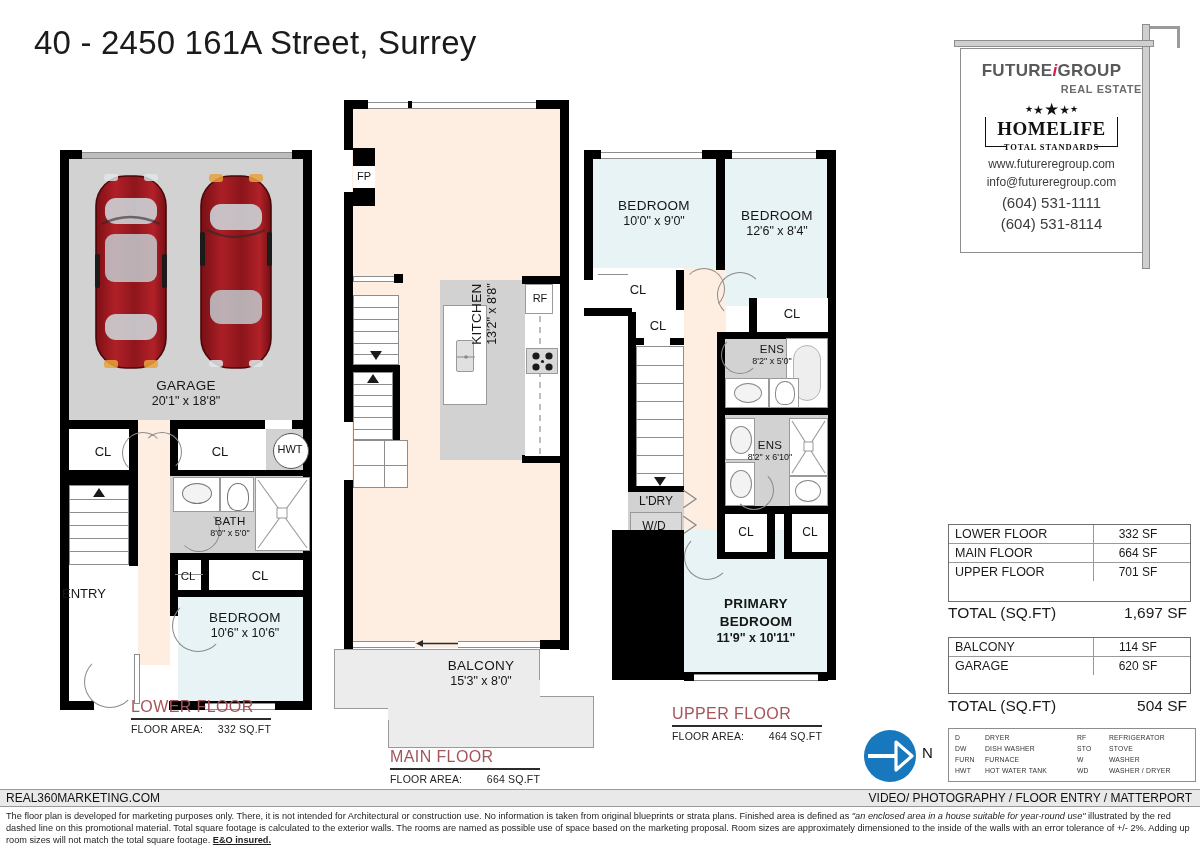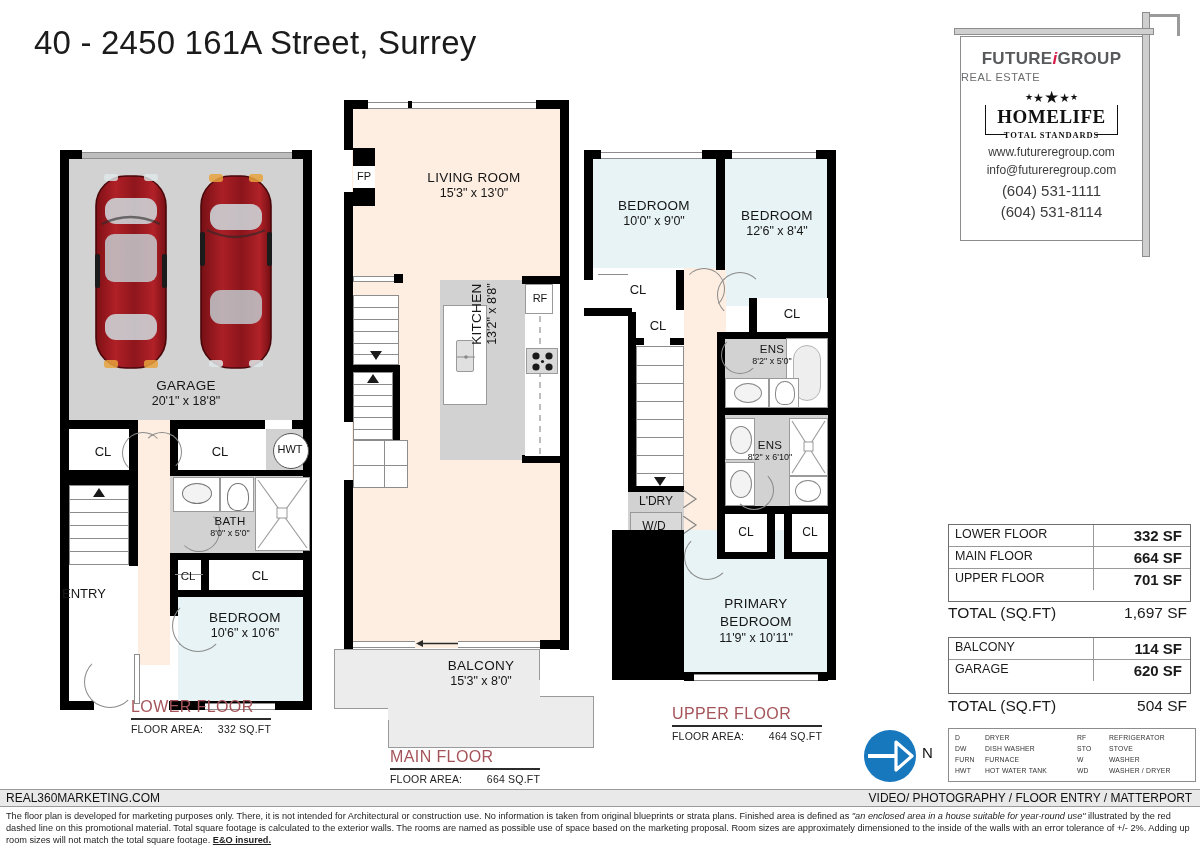--- a/index.html
+++ b/index.html
@@ -24,44 +24,44 @@
   .gbox{position:absolute;border:1px solid #9a9a9a;background:#D2D2D2;box-sizing:border-box;}
   .door{position:absolute;border:1.5px solid #8a8a8a;border-radius:50%;box-sizing:border-box;}
   .stair-t{position:absolute;box-sizing:border-box;border:1px solid #8d8d8d;background:#fff;}
   .stair-t i{position:absolute;left:0;right:0;height:1px;background:#8d8d8d;display:block;}
   
   .floor-cap{position:absolute;text-align:left;}
   .floor-cap .fc-name{font-size:16px;color:#A5545A;letter-spacing:.4px;white-space:nowrap;}
   .floor-cap .fc-rule{height:2px;background:#2b2b2b;margin-top:2px;}
   .floor-cap .fc-row{font-size:10.5px;color:#222;margin-top:3px;display:flex;justify-content:space-between;letter-spacing:.2px;}
   
-  #sign{left:952px;top:12px;width:238px;height:245px;}
+  #sign{left:952px;top:24px;width:238px;height:245px;}
   .sign-post{position:absolute;background:#cfcfcf;border:1px solid #8d8d8d;box-sizing:border-box;}
   .sign-board{position:absolute;left:8px;top:24px;width:183px;height:205px;background:#fff;border:1px solid #8d8d8d;box-sizing:border-box;}
   .logo-main{position:absolute;left:0;right:0;top:12px;text-align:center;font-size:17px;font-weight:700;color:#58595B;letter-spacing:.3px;font-family:"Liberation Sans",sans-serif;}
   .logo-main .i-red{color:#D81E4A;font-style:italic;font-weight:700;}
-  .logo-sub{position:absolute;left:0;right:0;top:34px;text-align:left;font-size:11px;font-weight:400;color:#6b6c6e;letter-spacing:.6px;}
+  .logo-sub{position:absolute;left:0;right:0;top:34px;text-align:right;font-size:11px;font-weight:700;color:#6b6c6e;letter-spacing:.6px;}
   .hl-stars{position:absolute;left:0;right:0;top:52px;text-align:center;color:#111;line-height:1;}
   .hl-stars span{display:inline-block;vertical-align:middle;}
   .hl-box{position:absolute;left:24px;right:24px;top:68px;height:30px;border-left:1px solid #111;border-right:1px solid #111;box-sizing:border-box;}
   .hl-name{position:absolute;left:0;right:0;top:69px;text-align:center;font-family:"Liberation Serif",serif;font-size:19px;font-weight:700;letter-spacing:.5px;color:#111;}
   .hl-tag{position:absolute;left:0;right:0;top:93px;text-align:center;font-family:"Liberation Serif",serif;font-size:8.5px;font-weight:700;letter-spacing:.9px;color:#111;}
   .hl-rule{position:absolute;height:1px;background:#111;top:97px;width:22px;}
   .sign-line{position:absolute;left:0;right:0;text-align:center;color:#3c3c3c;}
   .sl1{top:108px;font-size:12px;}
   .sl2{top:126px;font-size:12px;}
   .sl3{top:145px;font-size:15px;}
   .sl4{top:166px;font-size:15px;}
   
   .area-tbl{position:absolute;border:1px solid #6f6f6f;box-sizing:border-box;background:#fff;}
   .at-head{background:#D9D9D9;text-align:center;font-size:14.5px;letter-spacing:.2px;border-bottom:1px solid #6f6f6f;box-sizing:border-box;padding:3px 0 3px;}
   .at-row{display:flex;border-bottom:1px solid #9a9a9a;box-sizing:border-box;}
   .at-row:last-child{border-bottom:none;}
   .at-row .c1{flex:1;padding:2px 6px;font-size:12.5px;border-right:1px solid #9a9a9a;box-sizing:border-box;}
-  .at-row .c2{width:96px;padding:2px 8px 2px 0;font-size:15px;text-align:right;box-sizing:border-box;font-weight:bold;}
+  .at-row .c2{width:96px;padding:2px 8px 2px 0;font-size:12px;text-align:center;box-sizing:border-box;}
   
   #legend{position:absolute;left:948px;top:728px;width:248px;height:54px;border:1px solid #8d8d8d;box-sizing:border-box;background:#fff;}
   #legend .lg-grid{display:grid;grid-template-columns:30px 92px 32px auto;font-size:6.8px;letter-spacing:.2px;color:#333;padding:5px 6px;row-gap:4px;}
   
   #compass{position:absolute;left:862px;top:728px;width:56px;height:56px;}
   
   #footer-bar{position:absolute;left:0;top:789px;width:1200px;height:18px;background:#E9E9E9;border-top:1px solid #9a9a9a;border-bottom:1px solid #9a9a9a;box-sizing:border-box;}
   #footer-left{position:absolute;left:6px;top:791px;font-size:12px;color:#111;}
   #footer-right{position:absolute;right:8px;top:791px;font-size:12px;color:#111;}
   #disclaimer{position:absolute;left:6px;top:810px;width:1188px;font-size:9.2px;line-height:1.32;color:#1d1d1d;}
@@ -232,24 +232,20 @@
   <div class="wall" style="left:0;top:0;width:24px;height:9px;"></div>
   <div class="wall" style="left:192px;top:0;width:33px;height:9px;"></div>
   <div class="thinline" style="left:24px;top:2px;width:168px;height:5px;background:#fff;border-top:1px solid #8d8d8d;border-bottom:1px solid #8d8d8d;"></div>
   <div class="wall" style="left:64px;top:1px;width:4px;height:7px;"></div>
 
   <div class="wall" style="left:9px;top:48px;width:22px;height:18px;"></div>
   <div class="wall" style="left:9px;top:88px;width:22px;height:18px;"></div>
   <div class="fill-white" style="left:9px;top:66px;width:22px;height:22px;"></div>
   <div class="sm-label" style="left:6px;top:70px;width:28px;font-size:11px;">FP</div>
 
-  <div class="rm-label" style="left:55px;top:70px;width:150px;">
-    <span class="nm">LIVING ROOM</span>
-    <span class="dm">15'3" x 13'0"</span>
-  </div>
 
   <div class="thinline" style="left:9px;top:176px;width:45px;height:6px;background:#fff;border:1px solid #8d8d8d;box-sizing:border-box;"></div>
   <div class="wall" style="left:50px;top:174px;width:9px;height:9px;"></div>
 
   <div class="fill-grey" style="left:96px;top:180px;width:85px;height:180px;"></div>
   <div class="wall" style="left:178px;top:176px;width:38px;height:8px;"></div>
   <div class="wall" style="left:178px;top:355px;width:38px;height:8px;"></div>
   <div class="fill-white" style="left:181px;top:184px;width:35px;height:172px;"></div>
   <div class="obox" style="left:181px;top:184px;width:28px;height:30px;"></div>
   <div class="sm-label" style="left:182px;top:192px;width:28px;font-size:11px;">RF</div>
@@ -444,21 +440,21 @@
   <div class="sm-label" style="left:141px;top:375px;width:42px;font-size:12px;">CL</div>
   <div class="fill-white" style="left:208px;top:364px;width:36px;height:44px;"></div>
   <div class="wall" style="left:200px;top:364px;width:8px;height:44px;"></div>
   <div class="wall" style="left:200px;top:402px;width:44px;height:7px;"></div>
   <div class="sm-label" style="left:208px;top:375px;width:36px;font-size:12px;">CL</div>
 
   <div class="wall" style="left:28px;top:380px;width:72px;height:150px;"></div>
   <div class="wall" style="left:100px;top:522px;width:144px;height:9px;"></div>
   <div class="thinline" style="left:110px;top:524px;width:124px;height:5px;background:#fff;border-top:1px solid #8d8d8d;border-bottom:1px solid #8d8d8d;"></div>
   <div class="door" style="left:100px;top:384px;width:46px;height:46px;border-color:#8a8a8a;border-top-color:transparent;border-right-color:transparent;"></div>
-  <div class="rm-label" style="left:104px;top:445px;width:136px;line-height:1.3;">
+  <div class="rm-label" style="left:104px;top:445px;width:136px;line-height:1.3;font-weight:bold;">
     <span class="nm" style="display:block;">PRIMARY</span>
     <span class="nm" style="display:block;">BEDROOM</span>
     <span class="dm">11'9" x 10'11"</span>
   </div>
 
   <div class="door" style="left:99px;top:118px;width:42px;height:42px;border-color:#8a8a8a;border-bottom-color:transparent;border-left-color:transparent;"></div>
   <div class="door" style="left:133px;top:122px;width:46px;height:46px;border-color:#8a8a8a;border-bottom-color:transparent;border-right-color:transparent;"></div>
 </div>
 
 <div class="floor-cap" style="left:672px;top:705px;width:150px;">

